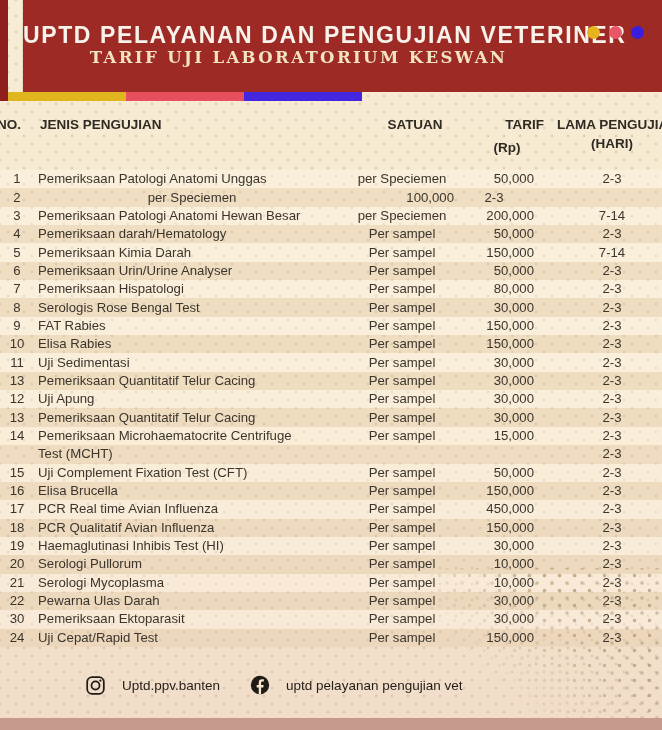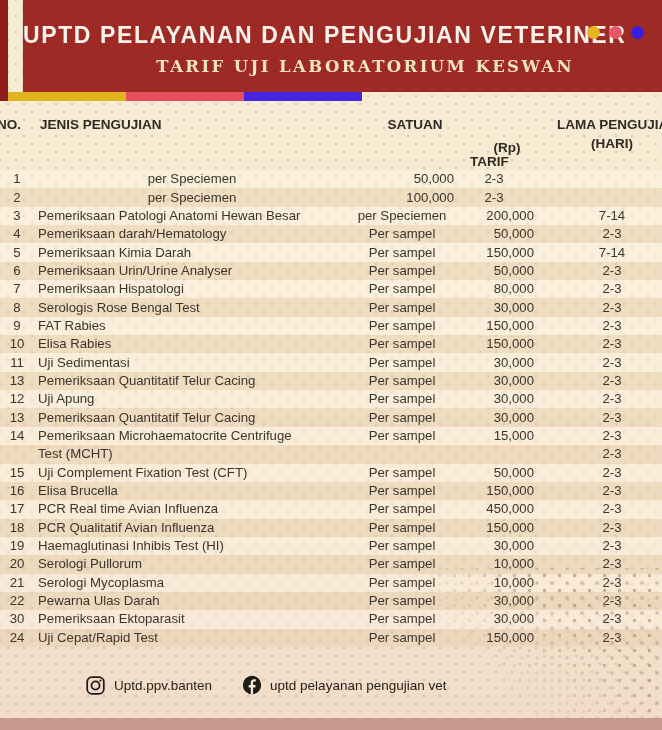--- a/index.html
+++ b/index.html
@@ -21,35 +21,35 @@
     box-shadow:-1px 0 0 rgba(0,0,0,.08);
   }
   .banner-inner{position:absolute; inset:0; padding-right:10px;}
   .title{
     position:absolute; left:0; right:88px; top:22px; text-align:center;
     font-size:23px; font-weight:bold; letter-spacing:1.6px; color:#f8f3ea; white-space:nowrap;
   }
   .hdots{position:absolute; right:18px; top:26px; display:flex; gap:9px;}
   .hdots span{width:13px; height:13px; border-radius:50%; display:block;}
   .subtitle{
-    position:absolute; left:0; right:88px; top:57px; text-align:right;
+    position:absolute; left:0; right:88px; top:48px; text-align:center;
     font-family:"DejaVu Serif", serif; font-size:16.5px; font-weight:bold;
     letter-spacing:2.4px; color:#f2e3c3; white-space:nowrap;
   }
 
   
   .stripe{position:absolute; left:8px; top:92px; height:9px; display:flex;}
   .stripe span{width:118px; height:9px; display:block;}
 
   
   .thead span{position:absolute; font-weight:bold; font-size:13.5px; color:#2f2a23; white-space:nowrap;}
   .th-no{left:-3px; top:117px;}
   .th-jenis{left:40px; top:117px; width:300px; text-align:left;}
   .th-satuan{left:360px; top:117px; width:110px; text-align:center;}
-  .th-tarif{left:470px; top:117px; width:74px; text-align:left;margin-top:37px;}
+  .th-tarif{left:470px; top:117px; width:74px; text-align:right;}
   .th-rp{left:470px; top:140px; width:74px; text-align:center;}
   .th-lama{left:557px; top:117px;}
   .th-hari{left:557px; top:136px; width:110px; text-align:center;}
 
   .tbody{position:absolute; left:0; top:170px; width:690px;}
   .tr{
     display:grid; grid-template-columns:34px 314px 106px 80px 156px;
     height:18.35px; align-items:center;
     font-size:13.2px; color:#3b352d; background:rgba(255,248,233,.40);
   }
@@ -59,21 +59,21 @@
   .td.name{padding-left:4px;}
   .td.satuan{padding-left:2px;text-align:center;}
   .td.tarif{text-align:right;}
   .td.lama{text-align:center;}
 
   
   .footer{
     position:absolute; left:85px; top:672px; height:26px;
     display:flex; align-items:center; gap:30px; color:#221d17;
   }
-  .soc{display:flex; align-items:center; gap:8px; font-size:13.5px; font-weight:500;}
+  .soc{display:flex; align-items:center; gap:16px; font-size:13.5px; font-weight:500;}
   .soc svg{display:block;}
 
   .bottom-bar{position:absolute; left:0; bottom:0; width:662px; height:12px; background:#c89a8d;}
 
   
   .corner-dots{
     position:absolute; right:0; bottom:12px; width:230px; height:150px; pointer-events:none;
     background-image:
       radial-gradient(circle, rgba(164,130,92,.55) 1.6px, transparent 2.1px),
       radial-gradient(circle, rgba(164,130,92,.45) 1.6px, transparent 2.1px);
@@ -113,20 +113,21 @@
     <span class="th-satuan">SATUAN</span>
     <span class="th-tarif">TARIF</span>
     <span class="th-rp">(Rp)</span>
     <span class="th-lama">LAMA PENGUJIAN</span>
     <span class="th-hari">(HARI)</span>
   </div>
 
   <div class="tbody" id="rows">
     <div class="tr">
       <span class="td no">1</span>
+      <span class="td name">Pemeriksaan Patologi Anatomi Unggas</span>
       <span class="td satuan">per Speciemen</span>
       <span class="td tarif">50,000</span>
       <span class="td lama">2-3</span>
     </div>
 
     <div class="tr alt">
       <span class="td no">2</span>
       <span class="td satuan">per Speciemen</span>
       <span class="td tarif">100,000</span>
       <span class="td lama">2-3</span>

